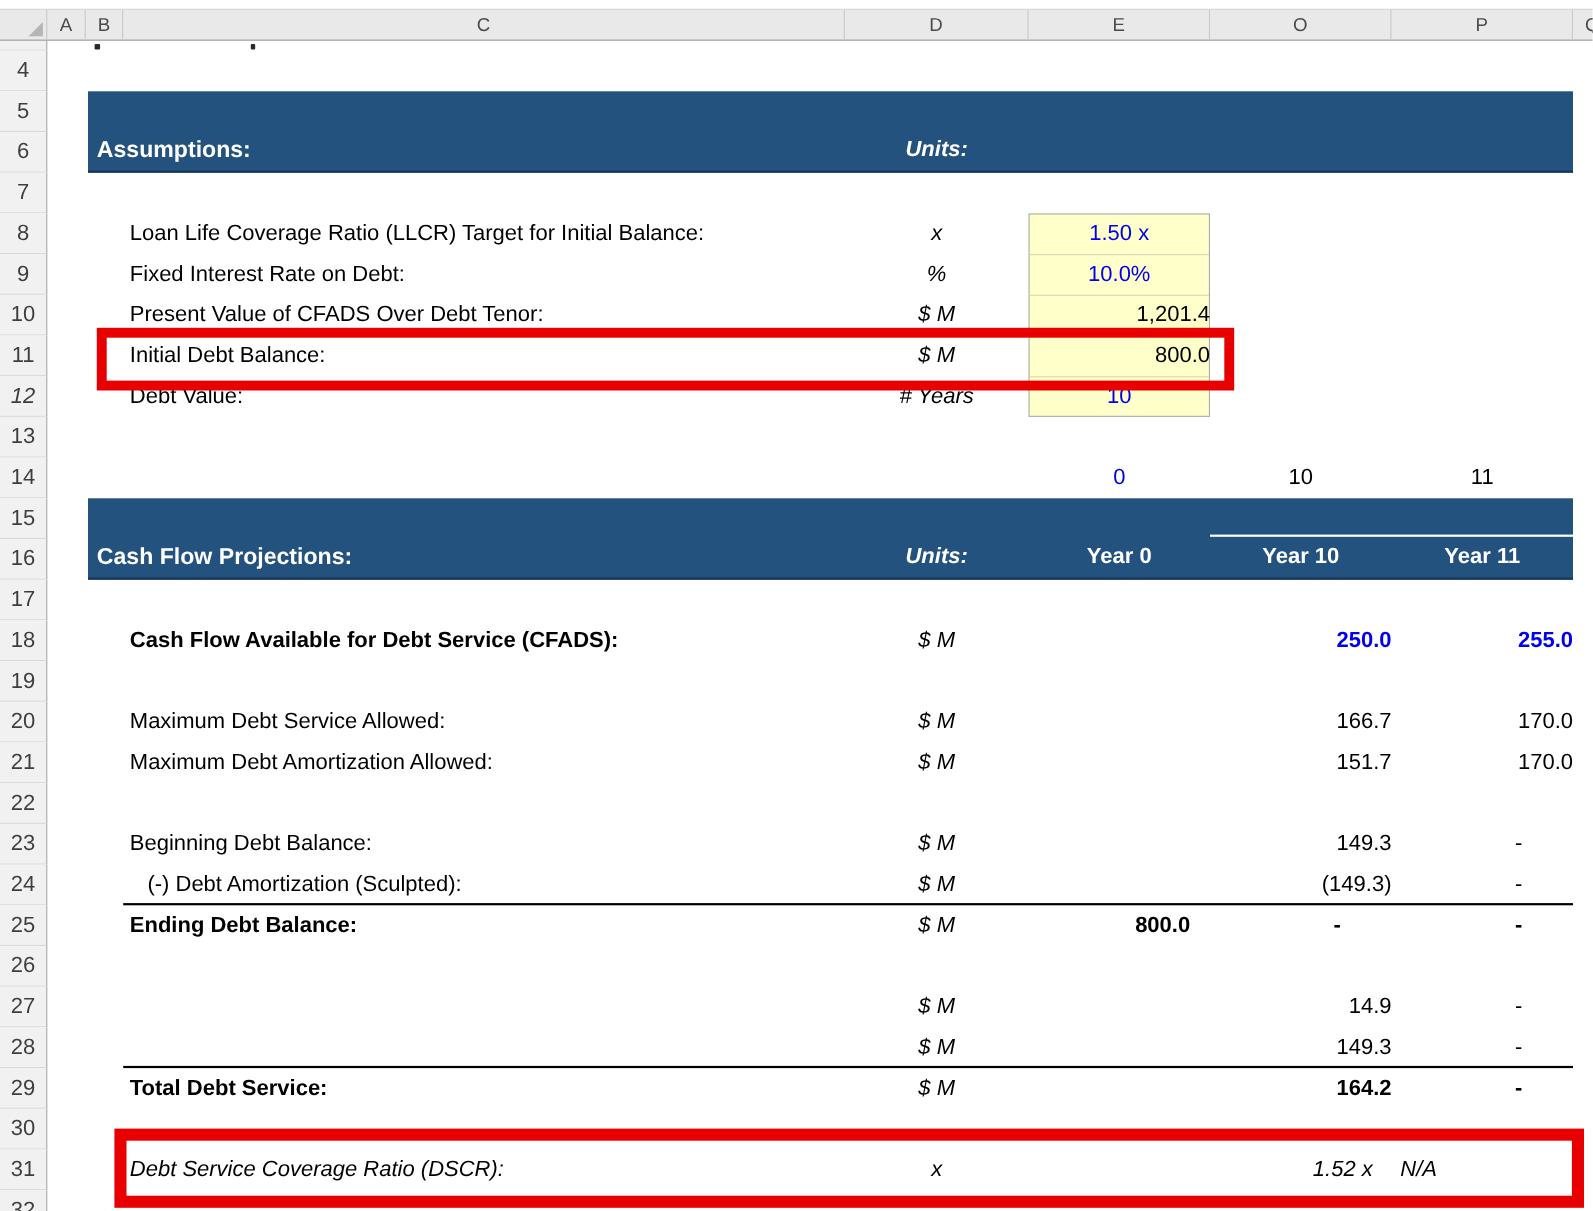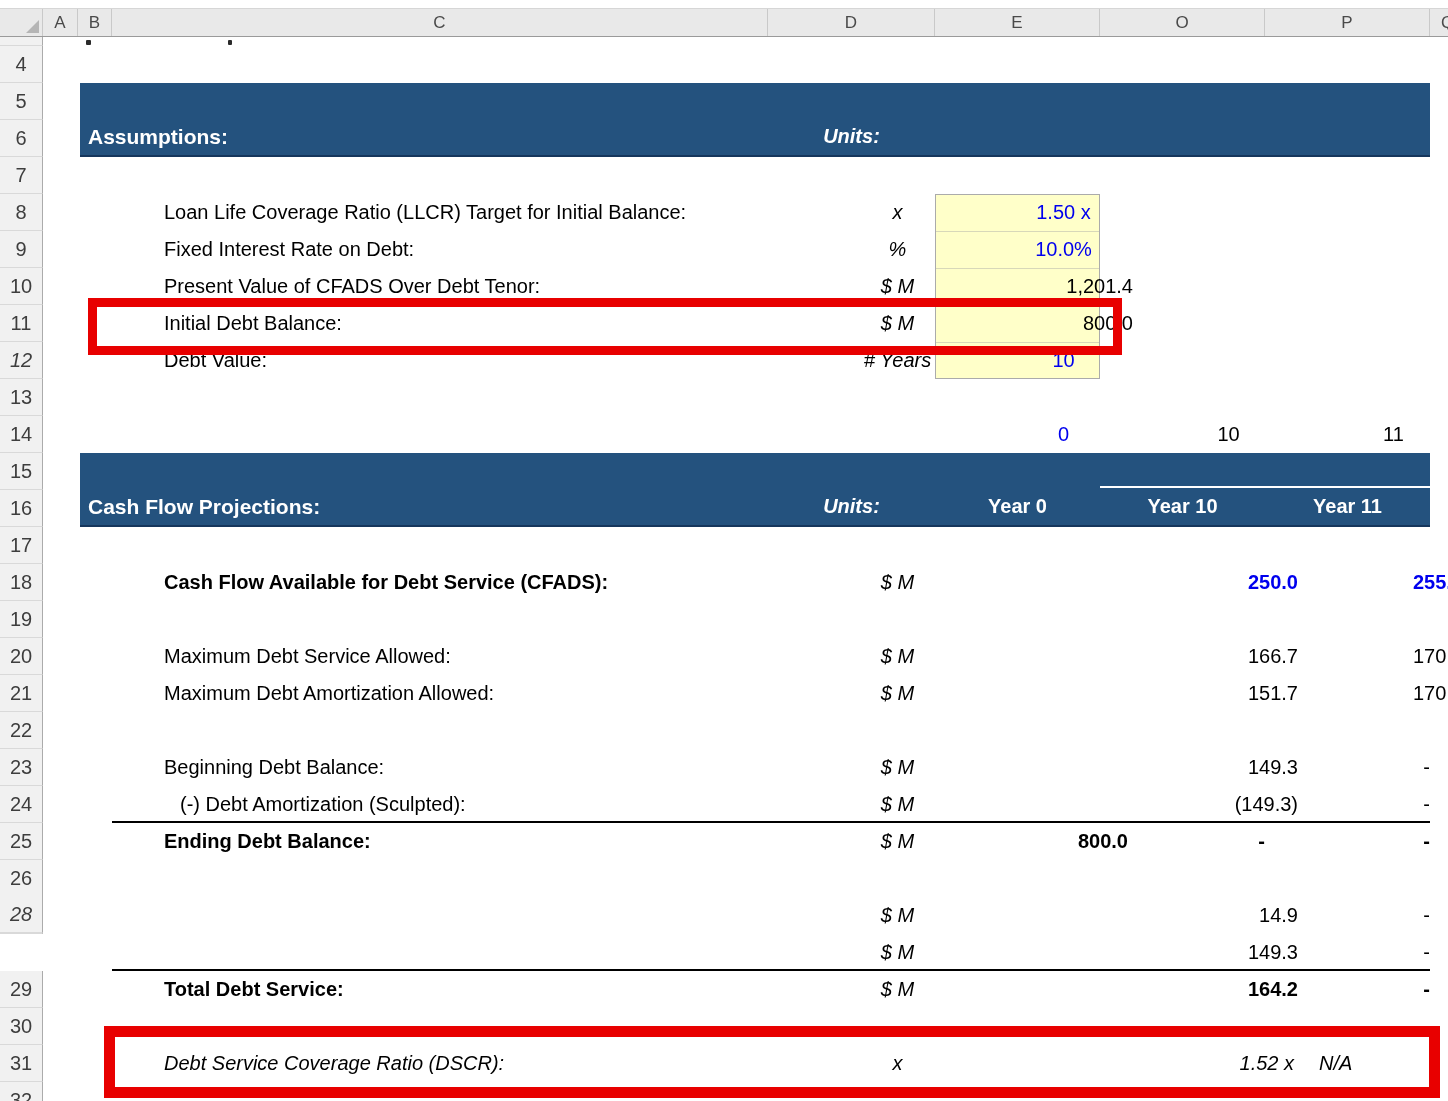--- a/index.html
+++ b/index.html
@@ -21,28 +21,28 @@
   .tri{position:absolute;right:3px;bottom:3px;width:0;height:0;
     border-bottom:13px solid #B5B5B5;border-left:13px solid transparent;}
   
   .rn{
     position:absolute;left:0;width:43px;height:37px;line-height:37px;
     background:#F1F1F1;border-bottom:1px solid #D9D9D9;border-right:1px solid #ABABAB;
     box-sizing:border-box;text-align:center;font-size:20px;color:#3E3E3E;z-index:3;
   }
   
   .row{position:absolute;left:0;width:1448px;height:37px;line-height:37px;font-size:20px;z-index:2;}
-  .cell{position:absolute;top:0;height:37px;white-space:nowrap;box-sizing:border-box;margin-left:46px;}
+  .cell{position:absolute;top:0;height:37px;white-space:nowrap;box-sizing:border-box;}
   .cC{left:118px;width:644px;text-align:left;}
   .cC.ind{left:134px;}
   .cD{left:768px;width:167px;text-align:center;font-style:italic;}
   .cE{left:935px;width:165px;}
   .cO{left:1100px;width:165px;}
   .cP{left:1265px;width:165px;}
-  .num{text-align:right;padding-right:13px;}
+  .num{text-align:right;}
   .ctr{text-align:center;}
   .b{font-weight:bold;}
   .it{font-style:italic;}
   .blue{color:var(--input-blue,#0000EE);}
   .dash{text-align:right;padding-right:46px;}
   .pr17{padding-right:17px;}
   .pl8{padding-left:8px;text-align:left;}
   
   .band{
     position:absolute;left:80px;width:1350px;height:74px;
@@ -126,21 +126,21 @@
       <div class="rn" style="top: 564px;">18</div>
       <div class="rn" style="top: 601px;">19</div>
       <div class="rn" style="top: 638px;">20</div>
       <div class="rn" style="top: 675px;">21</div>
       <div class="rn" style="top: 712px;">22</div>
       <div class="rn" style="top: 749px;">23</div>
       <div class="rn" style="top: 786px;">24</div>
       <div class="rn" style="top: 823px;">25</div>
       <div class="rn" style="top: 860px;">26</div>
       <div class="rn" style="top: 897px;">27</div>
-      <div class="rn" style="top: 896px; font-style: italic;">28</div>
+      <div class="rn" style="top: 934px;">28</div>
       <div class="rn" style="top: 971px;">29</div>
       <div class="rn" style="top: 1008px;">30</div>
       <div class="rn" style="top: 1045px;">31</div>
       <div class="rn" style="top: 1082px;">32</div>
     </div>
 
   <div class="artifact a1"></div>
   <div class="artifact a2"></div>
 
   <div class="band" style="top:83px">

